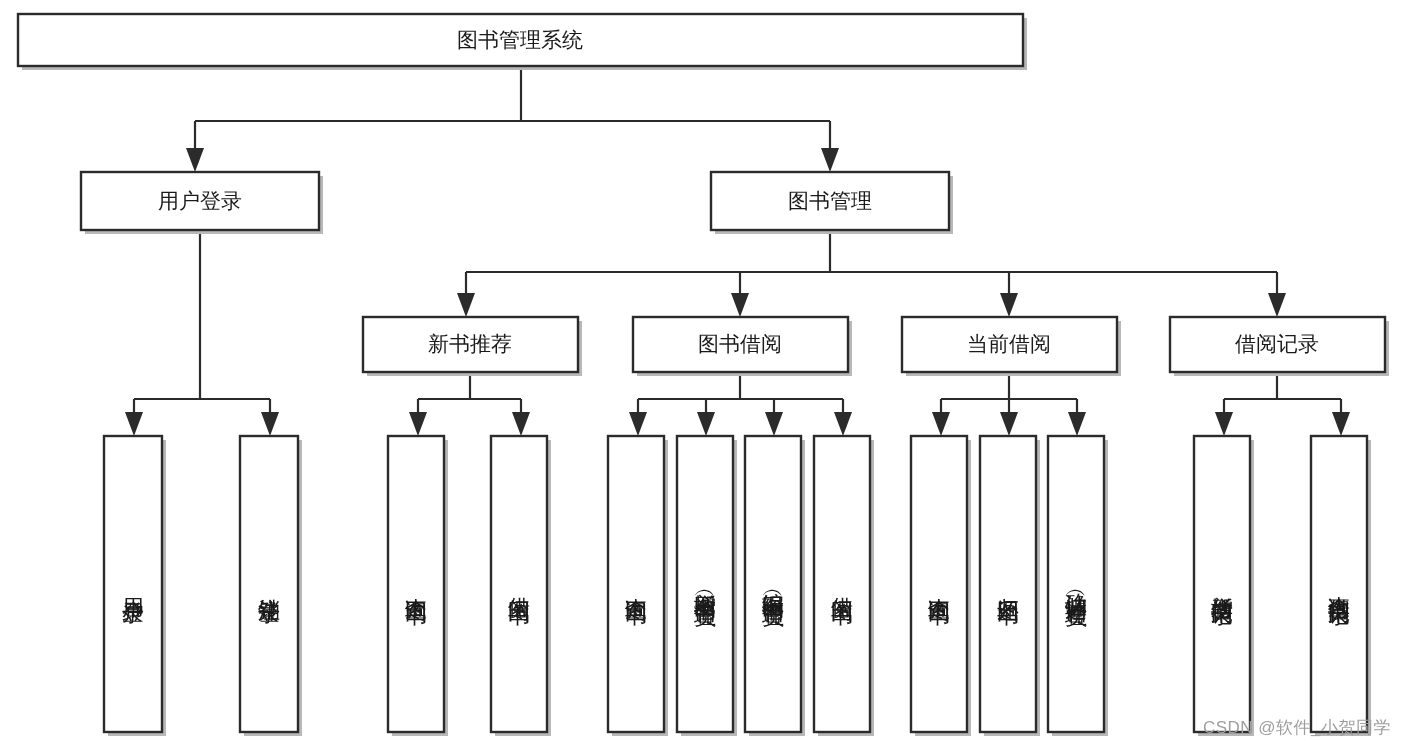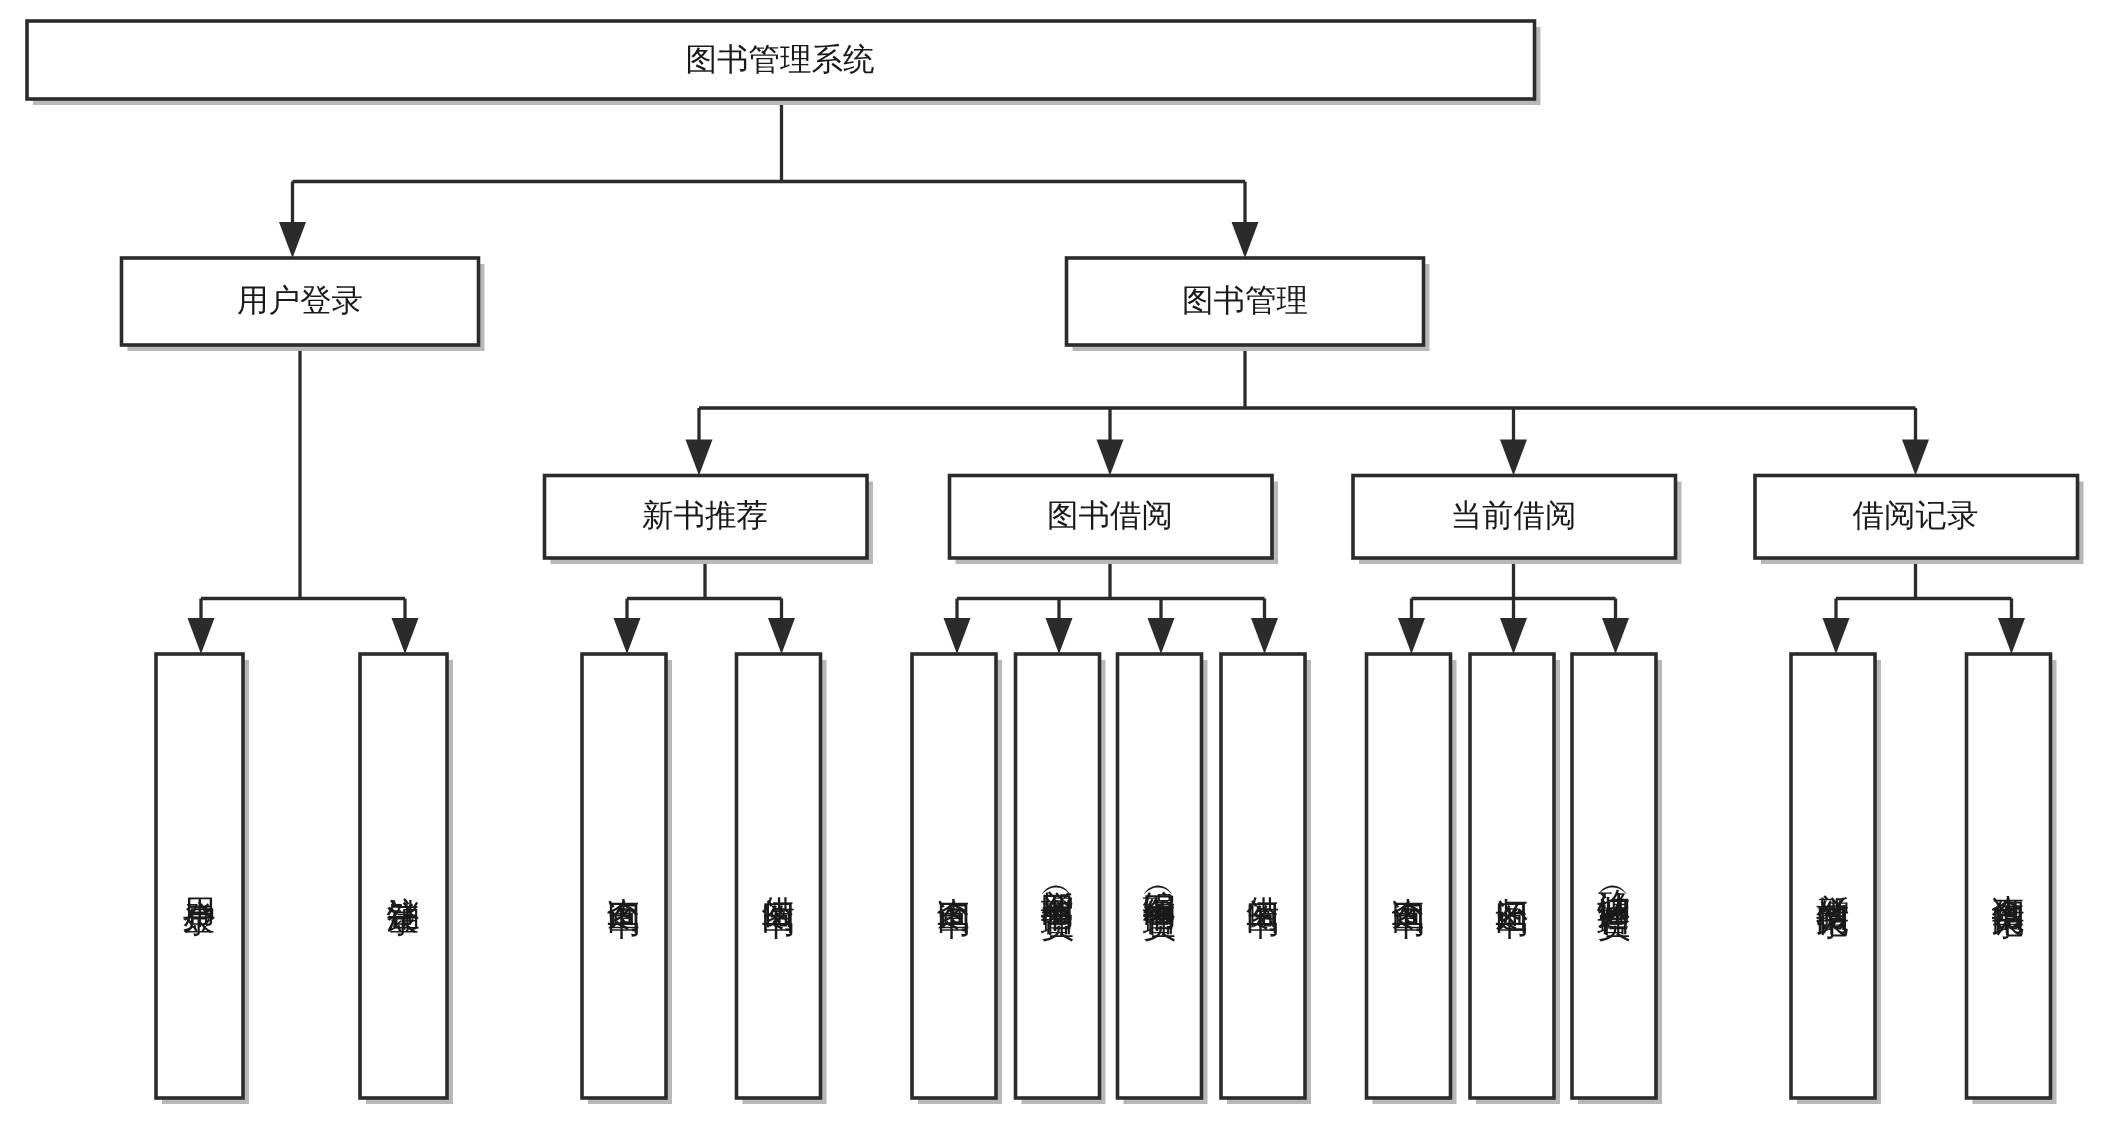--- a/index.html
+++ b/index.html
@@ -204,13 +204,14 @@
   <div class="label-vertical" style="left:745px; top:436px; width:56px; height:296px;">编辑图书（管理员）</div>
   <div class="label-vertical" style="left:814px; top:436px; width:56px; height:296px;">借阅图书</div>
 
   <div class="label-vertical" style="left:911px; top:436px; width:56px; height:296px;">查询图书</div>
   <div class="label-vertical" style="left:980px; top:436px; width:56px; height:296px;">归还图书</div>
   <div class="label-vertical" style="left:1048px; top:436px; width:56px; height:296px;">确认归还（管理员）</div>
 
   <div class="label-vertical" style="left:1194px; top:436px; width:56px; height:296px;">新增借阅记录</div>
   <div class="label-vertical" style="left:1311px; top:436px; width:56px; height:296px;">查询借阅记录</div>
 
+  <div class="watermark">CSDN @软件_小贺同学</div>
 </div>
 
 </body></html>

